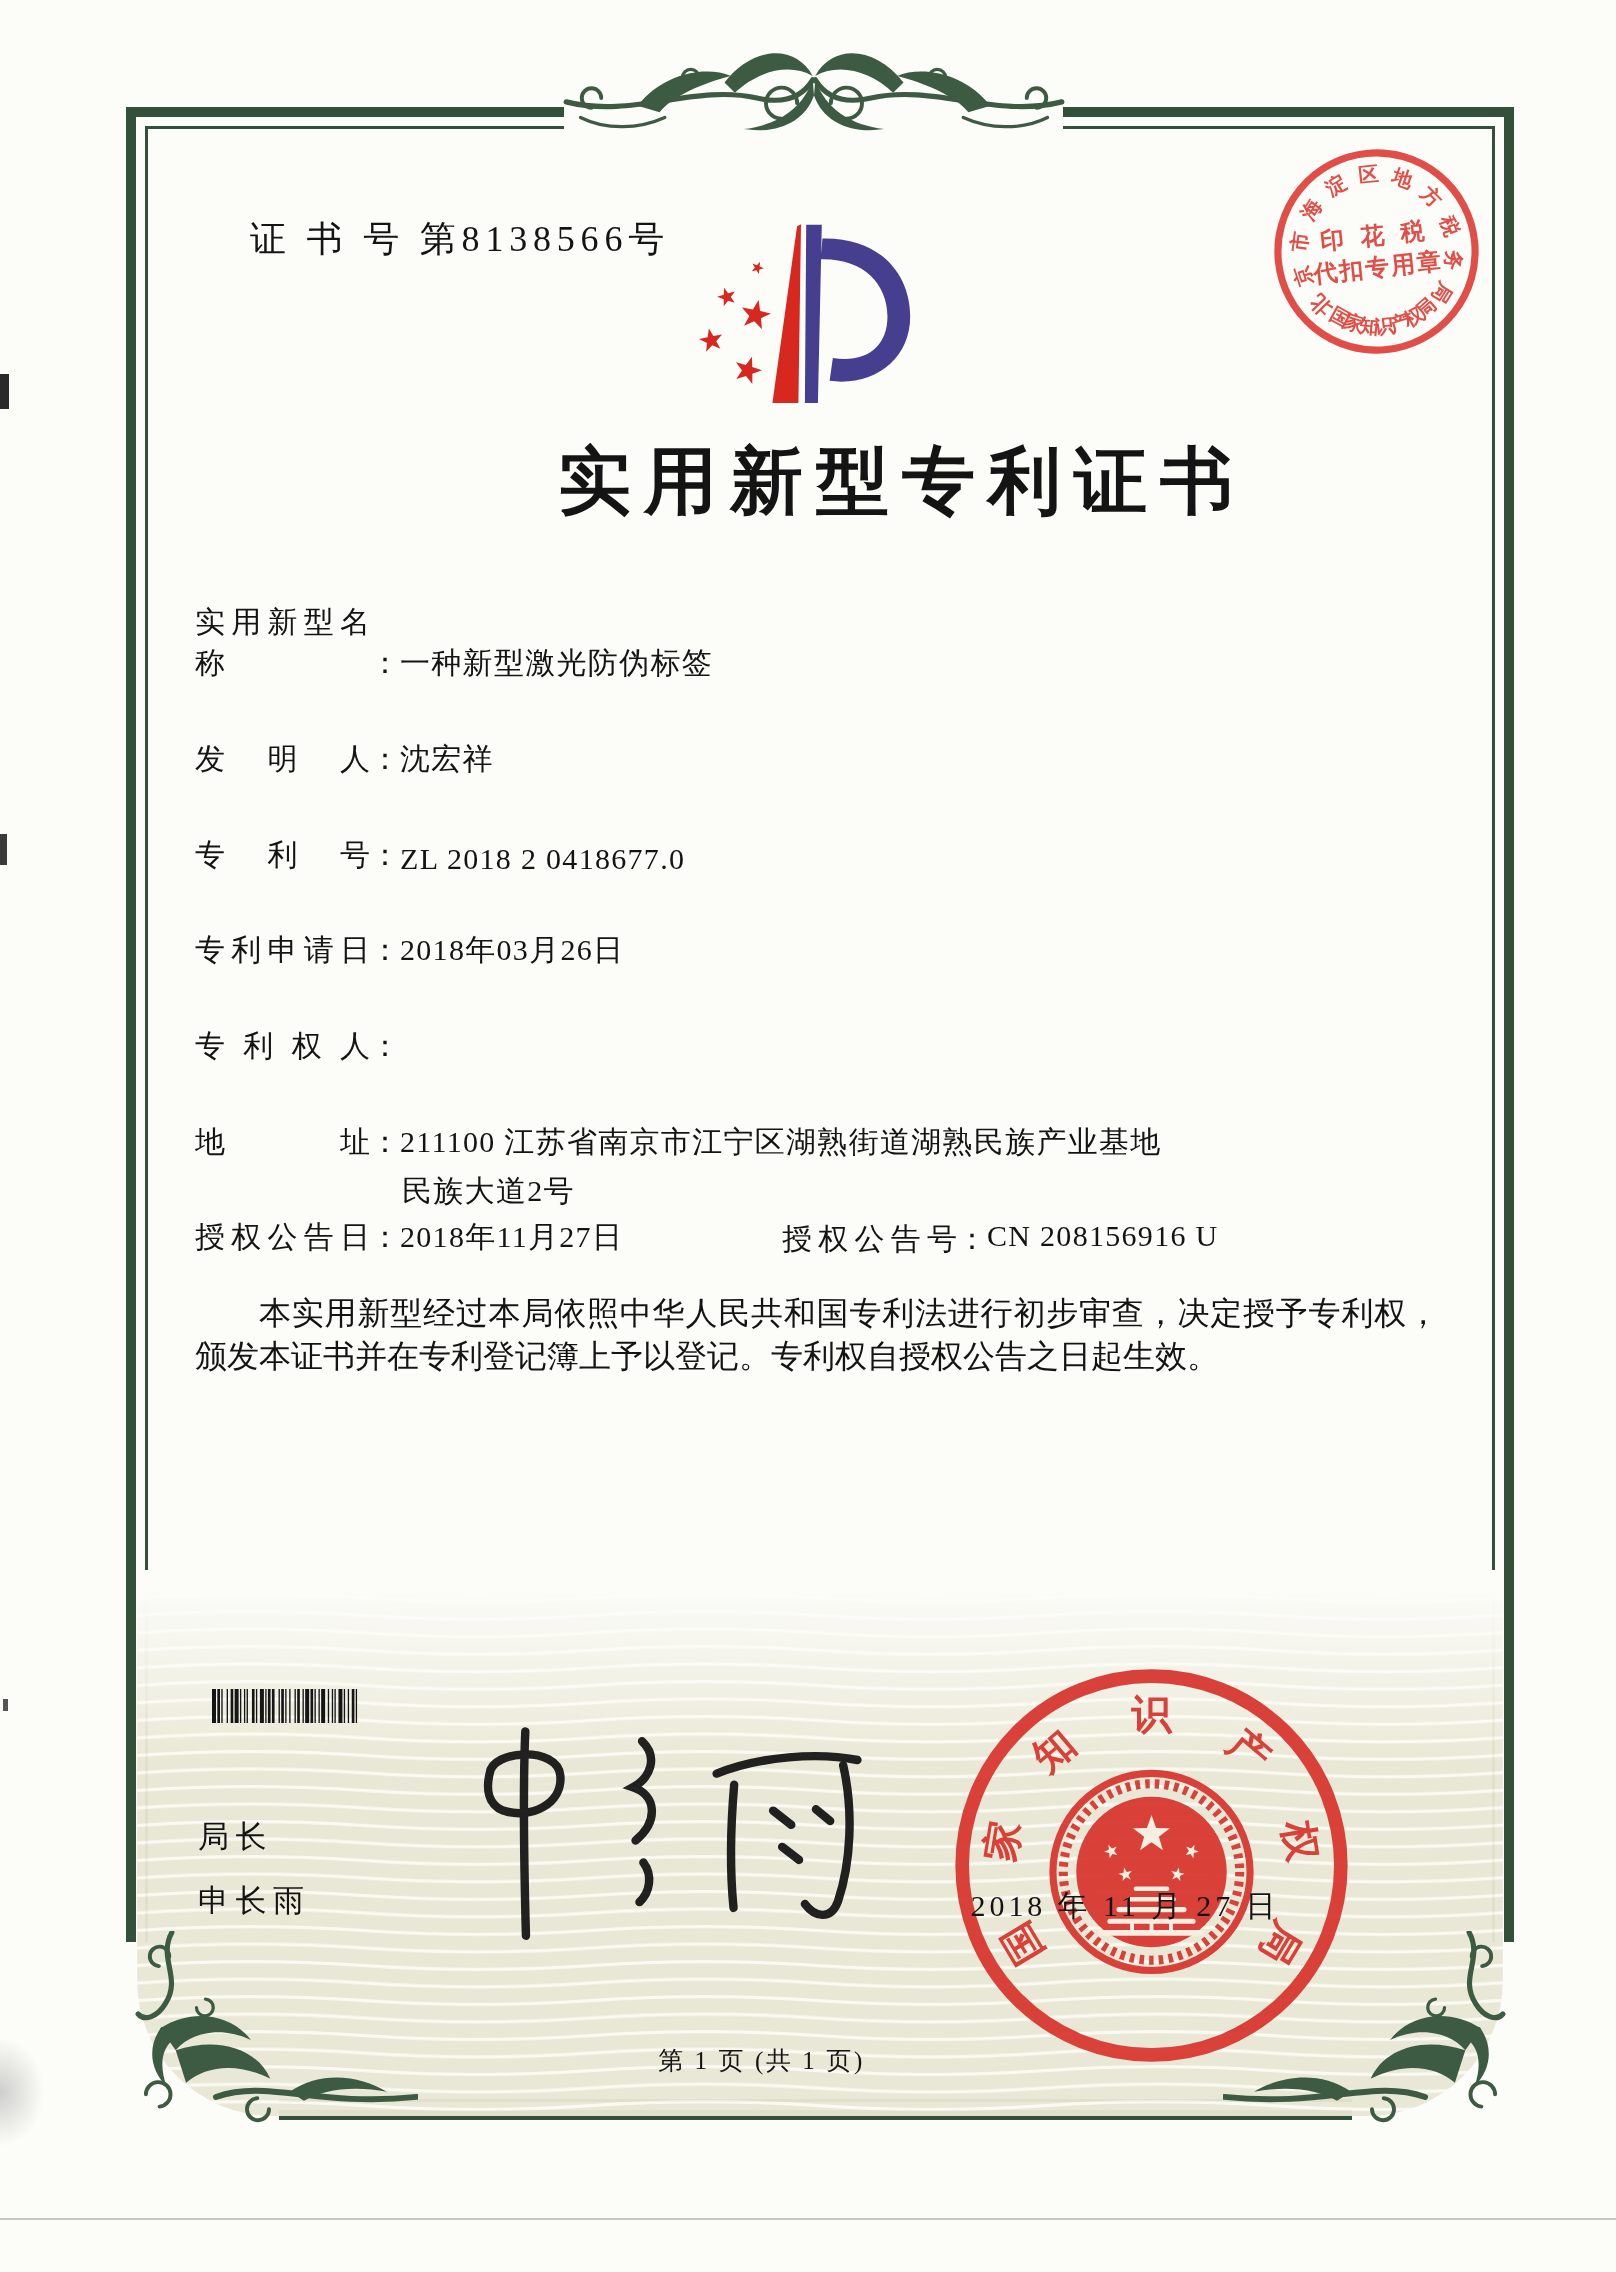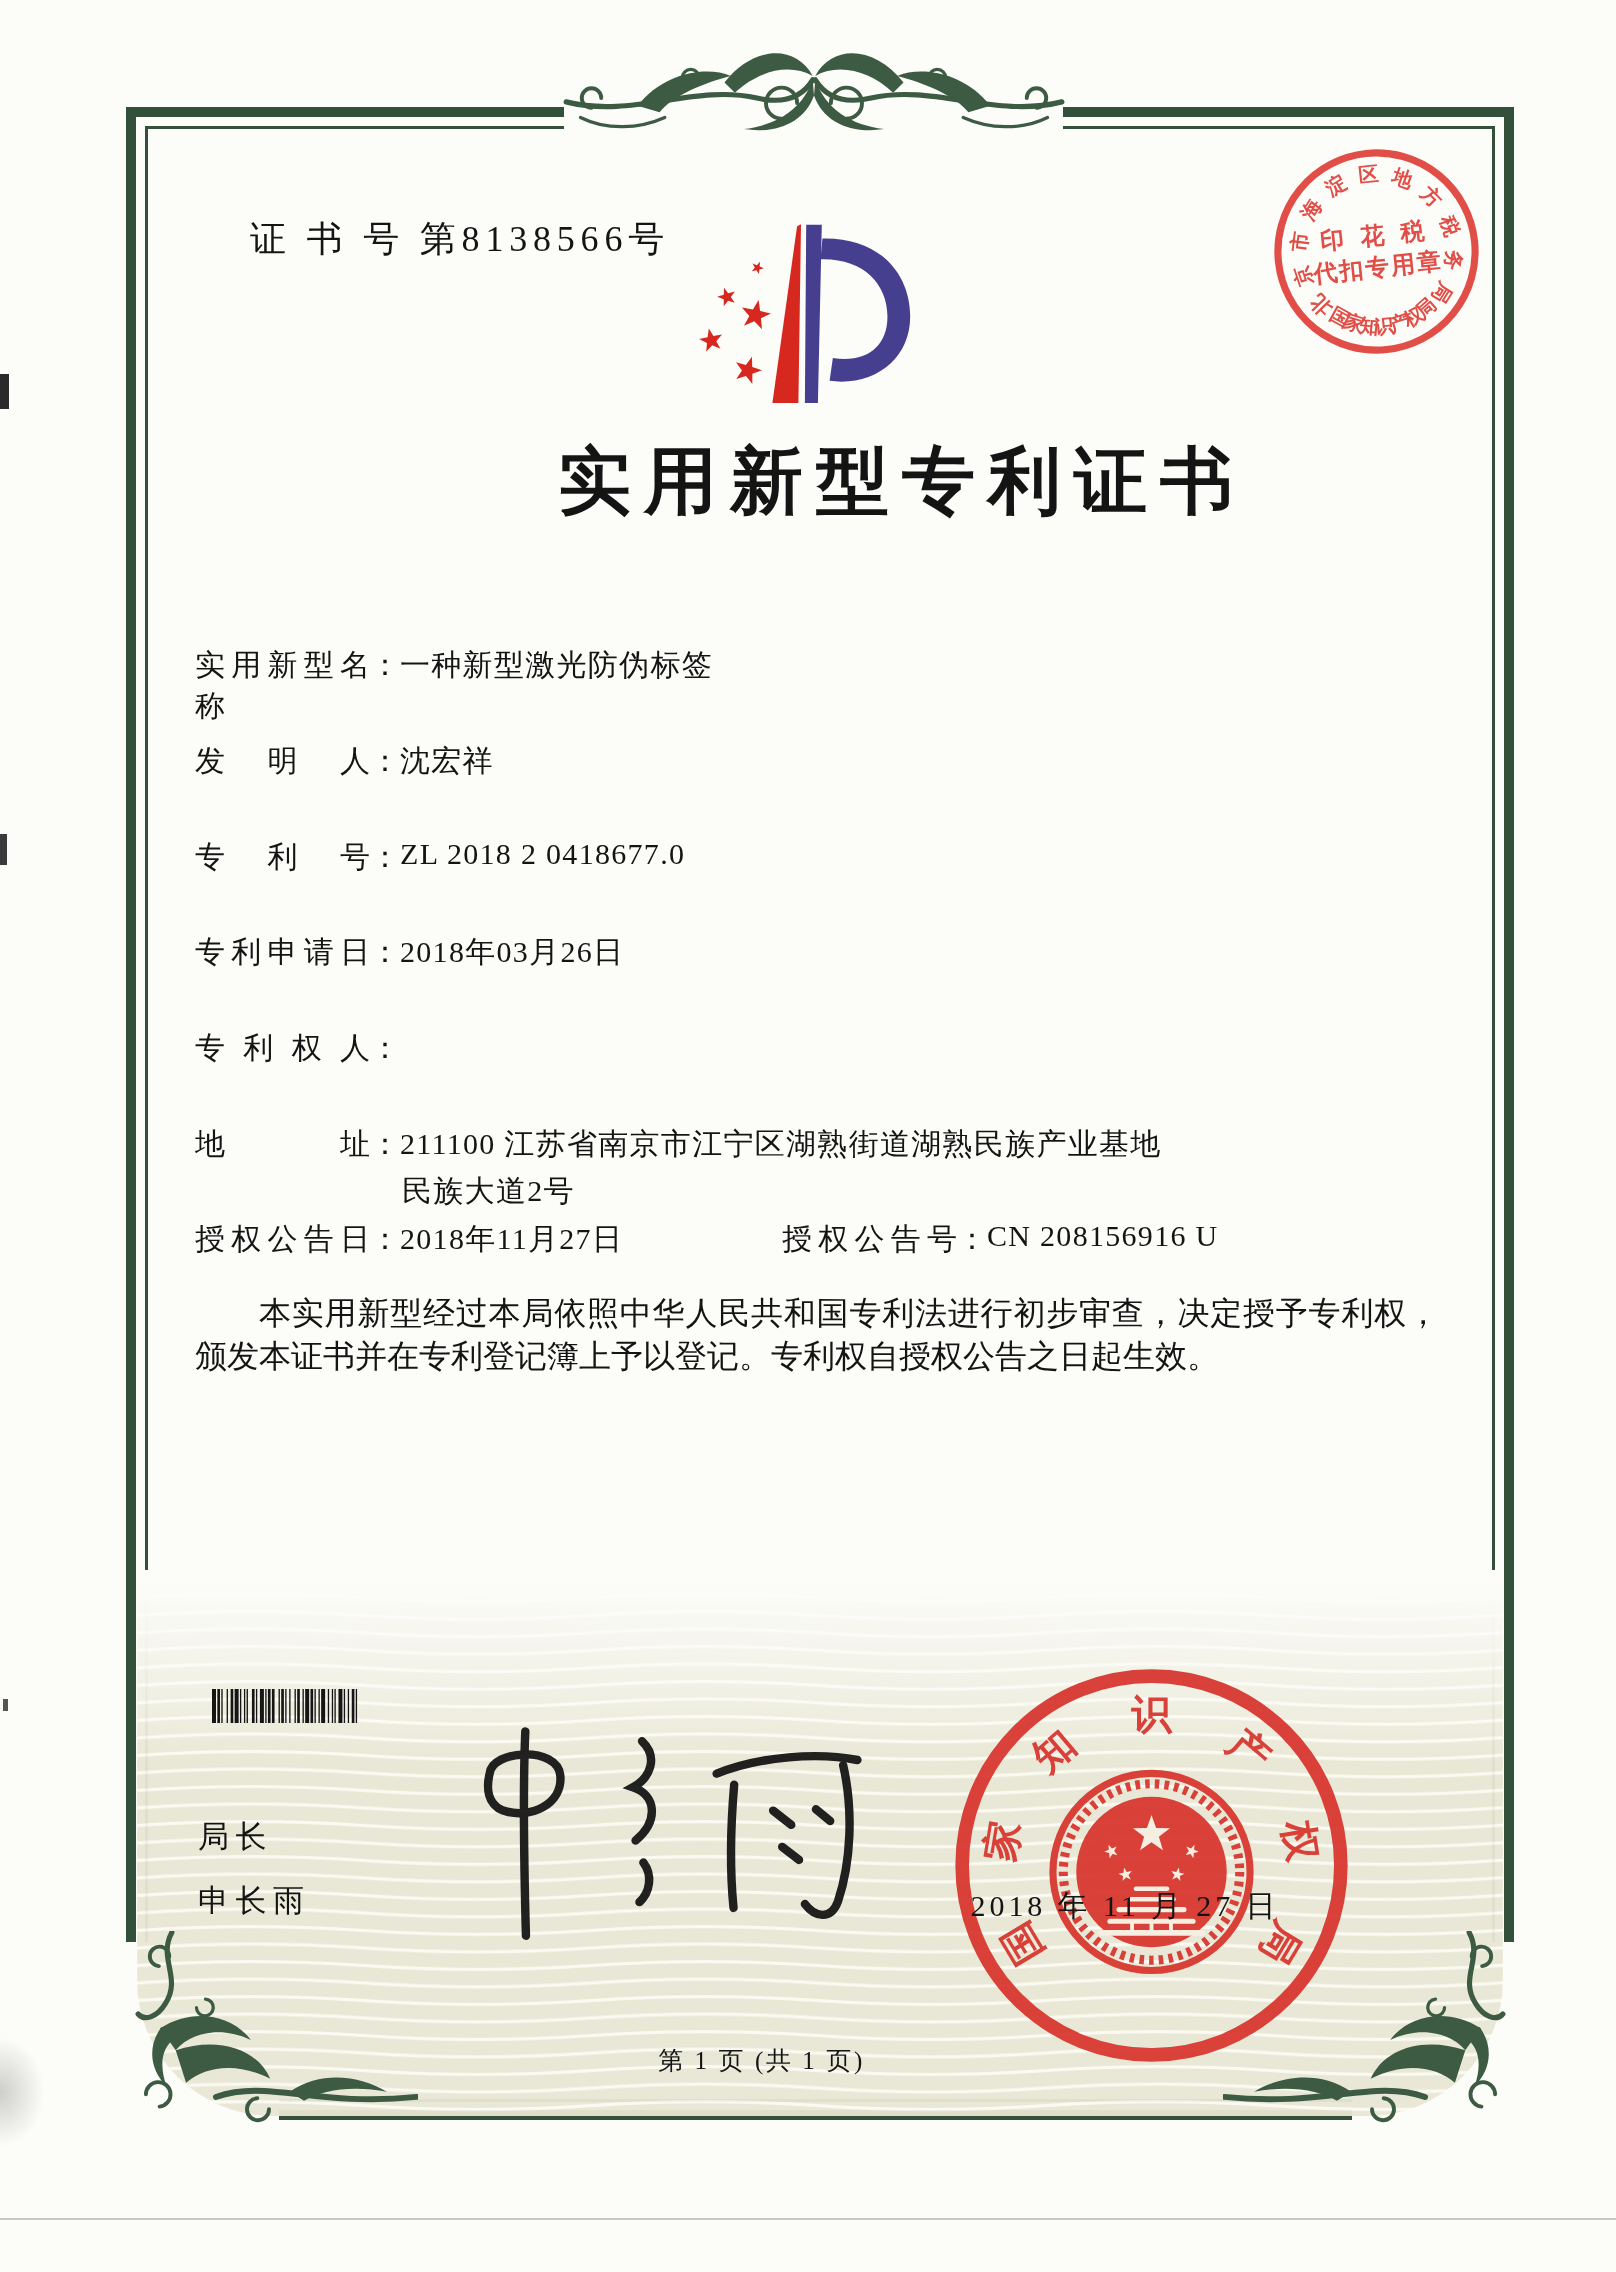--- a/index.html
+++ b/index.html
@@ -24,21 +24,21 @@
   .frame-outer{left:126px;top:107px;width:1388px;height:2013px;border:10.4px solid var(--green)}
   .frame-inner{left:145px;top:126px;width:1350px;height:1976px;border:3.2px solid var(--green)}
   .mask{background:#fcfcf9}
 
   
   .cert-no{left:250px;top:215px;font-size:36px;letter-spacing:5.8px;white-space:pre}
   .logo{left:697px;top:219px;width:221px;height:195px}
   .title{left:126px;top:433px;width:1552px;text-align:center;font-size:73px;font-weight:bold;letter-spacing:13px}
 
   
-  .frow{left:195px;width:1252px;height:39px;font-size:30px;display:flex;align-items:flex-start}
+  .frow{left:195px;width:1252px;height:39px;font-size:30px;display:flex;align-items:flex-end}
   .flabel{display:inline-block;width:175px;text-align:justify;text-align-last:justify;-moz-text-align-last:justify}
   .fcolon{display:inline-block;width:30px}
   .fvalue{letter-spacing:1.3px;white-space:pre}
   .addr2{left:402px;top:1171px;font-size:30px;letter-spacing:1.3px}
   .grant2{position:absolute;left:587px;top:0;display:flex}
 
   
   .bodytext{left:195px;top:1292px;width:1244px;font-size:32px;line-height:43px;text-align:justify}
   .bodytext p{text-indent:2em;margin:0 0 3.9px 0}
 

